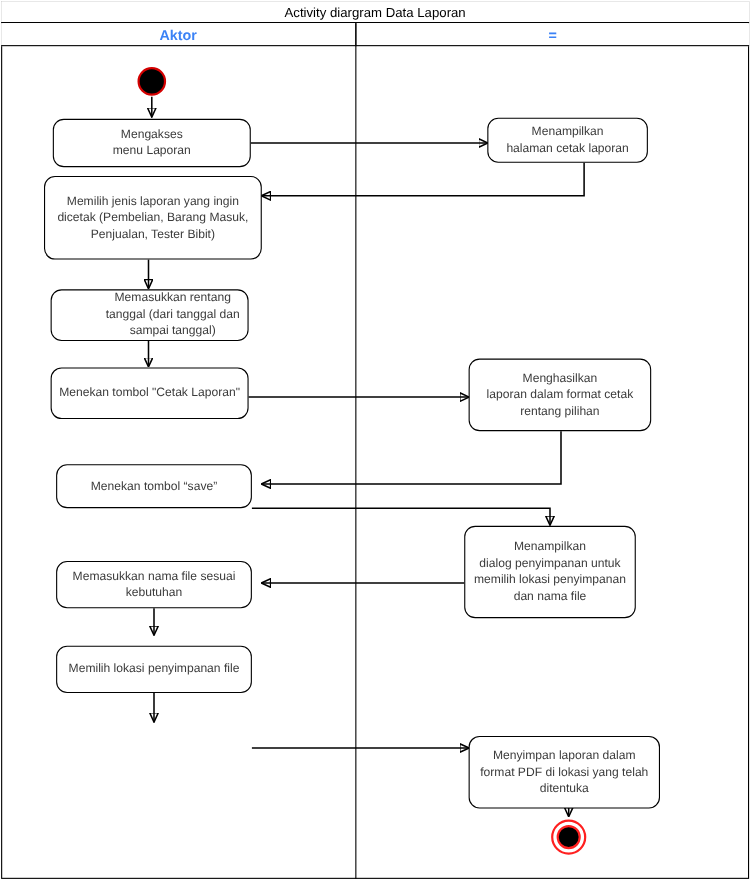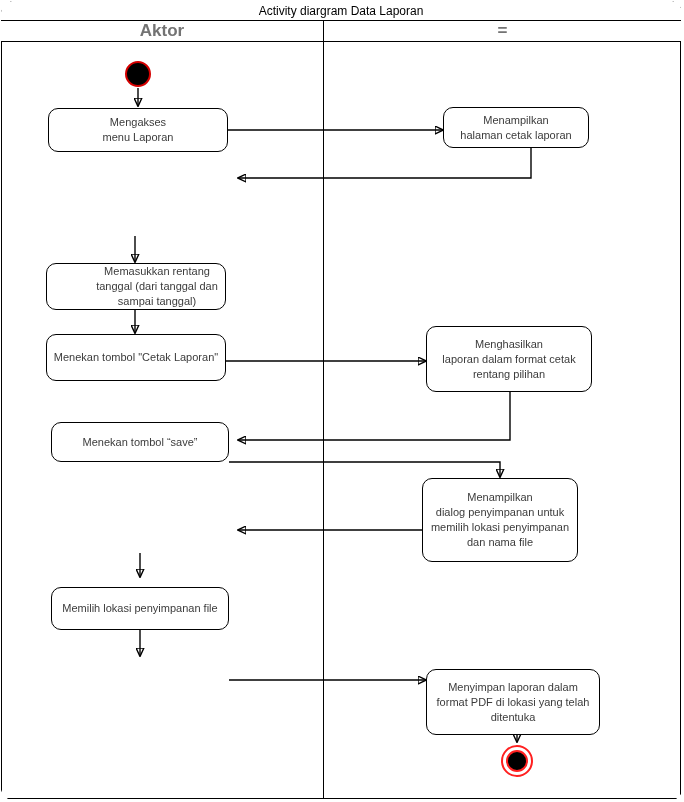--- a/index.html
+++ b/index.html
@@ -7,21 +7,20 @@
     padding: 0;
     background: #ffffff;
     font-family: "Liberation Sans", sans-serif;
   }
   #diagram-root {
     position: relative;
     width: 684px;
     height: 802px;
     background: #ffffff;
     overflow: hidden;
-    border-radius: 18px;
   }
   .outer-frame {
     position: absolute;
     left: 1px;
     top: 1px;
     width: 680px;
     height: 798px;
     border: 1.5px solid #000000;
     box-sizing: border-box;
   }
@@ -42,23 +41,23 @@
   }
   .lane-header {
     position: absolute;
     top: 21px;
     height: 21px;
     box-sizing: border-box;
     border-bottom: 1.5px solid #000000;
     display: flex;
     align-items: center;
     justify-content: center;
-    font-size: 17px;
+    font-size: 13px;
     font-weight: bold;
-    color: #737373;
+    color: #3b82f6;
     background: #ffffff;
   }
   .lane-header.left  { left: 1px;   width: 322px; }
   .lane-header.right { left: 323px; width: 358px; border-left: 1.5px solid #000000; }
   .lane-divider {
     position: absolute;
     left: 323px;
     top: 21px;
     width: 0;
     height: 778px;
@@ -170,33 +169,35 @@
   </svg>
 
   <div class="start-node" style="left:125px; top:61px;"></div>
 
   <div class="node" style="left:48px;  top:108px; width:180px; height:44px;">Mengakses
 menu Laporan</div>
 
   <div class="node" style="left:443px; top:107px; width:146px; height:41px;">Menampilkan
 halaman cetak laporan</div>
 
+  <div class="node" style="left:40px;  top:160px; width:198px; height:76px;">Memilih jenis laporan yang ingin dicetak (Pembelian, Barang Masuk, Penjualan, Tester Bibit)</div>
 
   <div class="node" style="left:46px;  top:263px; width:180px; height:47px;padding-left:48px;">Memasukkan rentang tanggal (dari tanggal dan sampai tanggal)</div>
 
   <div class="node" style="left:46px;  top:334px; width:180px; height:47px;">Menekan tombol "Cetak Laporan"</div>
 
   <div class="node" style="left:426px; top:326px; width:166px; height:66px;">Menghasilkan
 laporan dalam format cetak rentang pilihan</div>
 
   <div class="node" style="left:51px;  top:422px; width:178px; height:40px;">Menekan tombol “save”</div>
 
   <div class="node" style="left:422px; top:478px; width:156px; height:84px;">Menampilkan
 dialog penyimpanan untuk memilih lokasi penyimpanan dan nama file</div>
 
+  <div class="node" style="left:51px;  top:510px; width:178px; height:43px;">Memasukkan nama file sesuai kebutuhan</div>
 
   <div class="node" style="left:51px;  top:587px; width:178px; height:43px;">Memilih lokasi penyimpanan file</div>
 
 
   <div class="node" style="left:426px; top:669px; width:174px; height:66px;">Menyimpan laporan dalam format PDF di lokasi yang telah ditentuka</div>
 
   <div class="end-node-outer" style="left:501px; top:745px;">
     <div class="end-node-inner"></div>
   </div>
 

